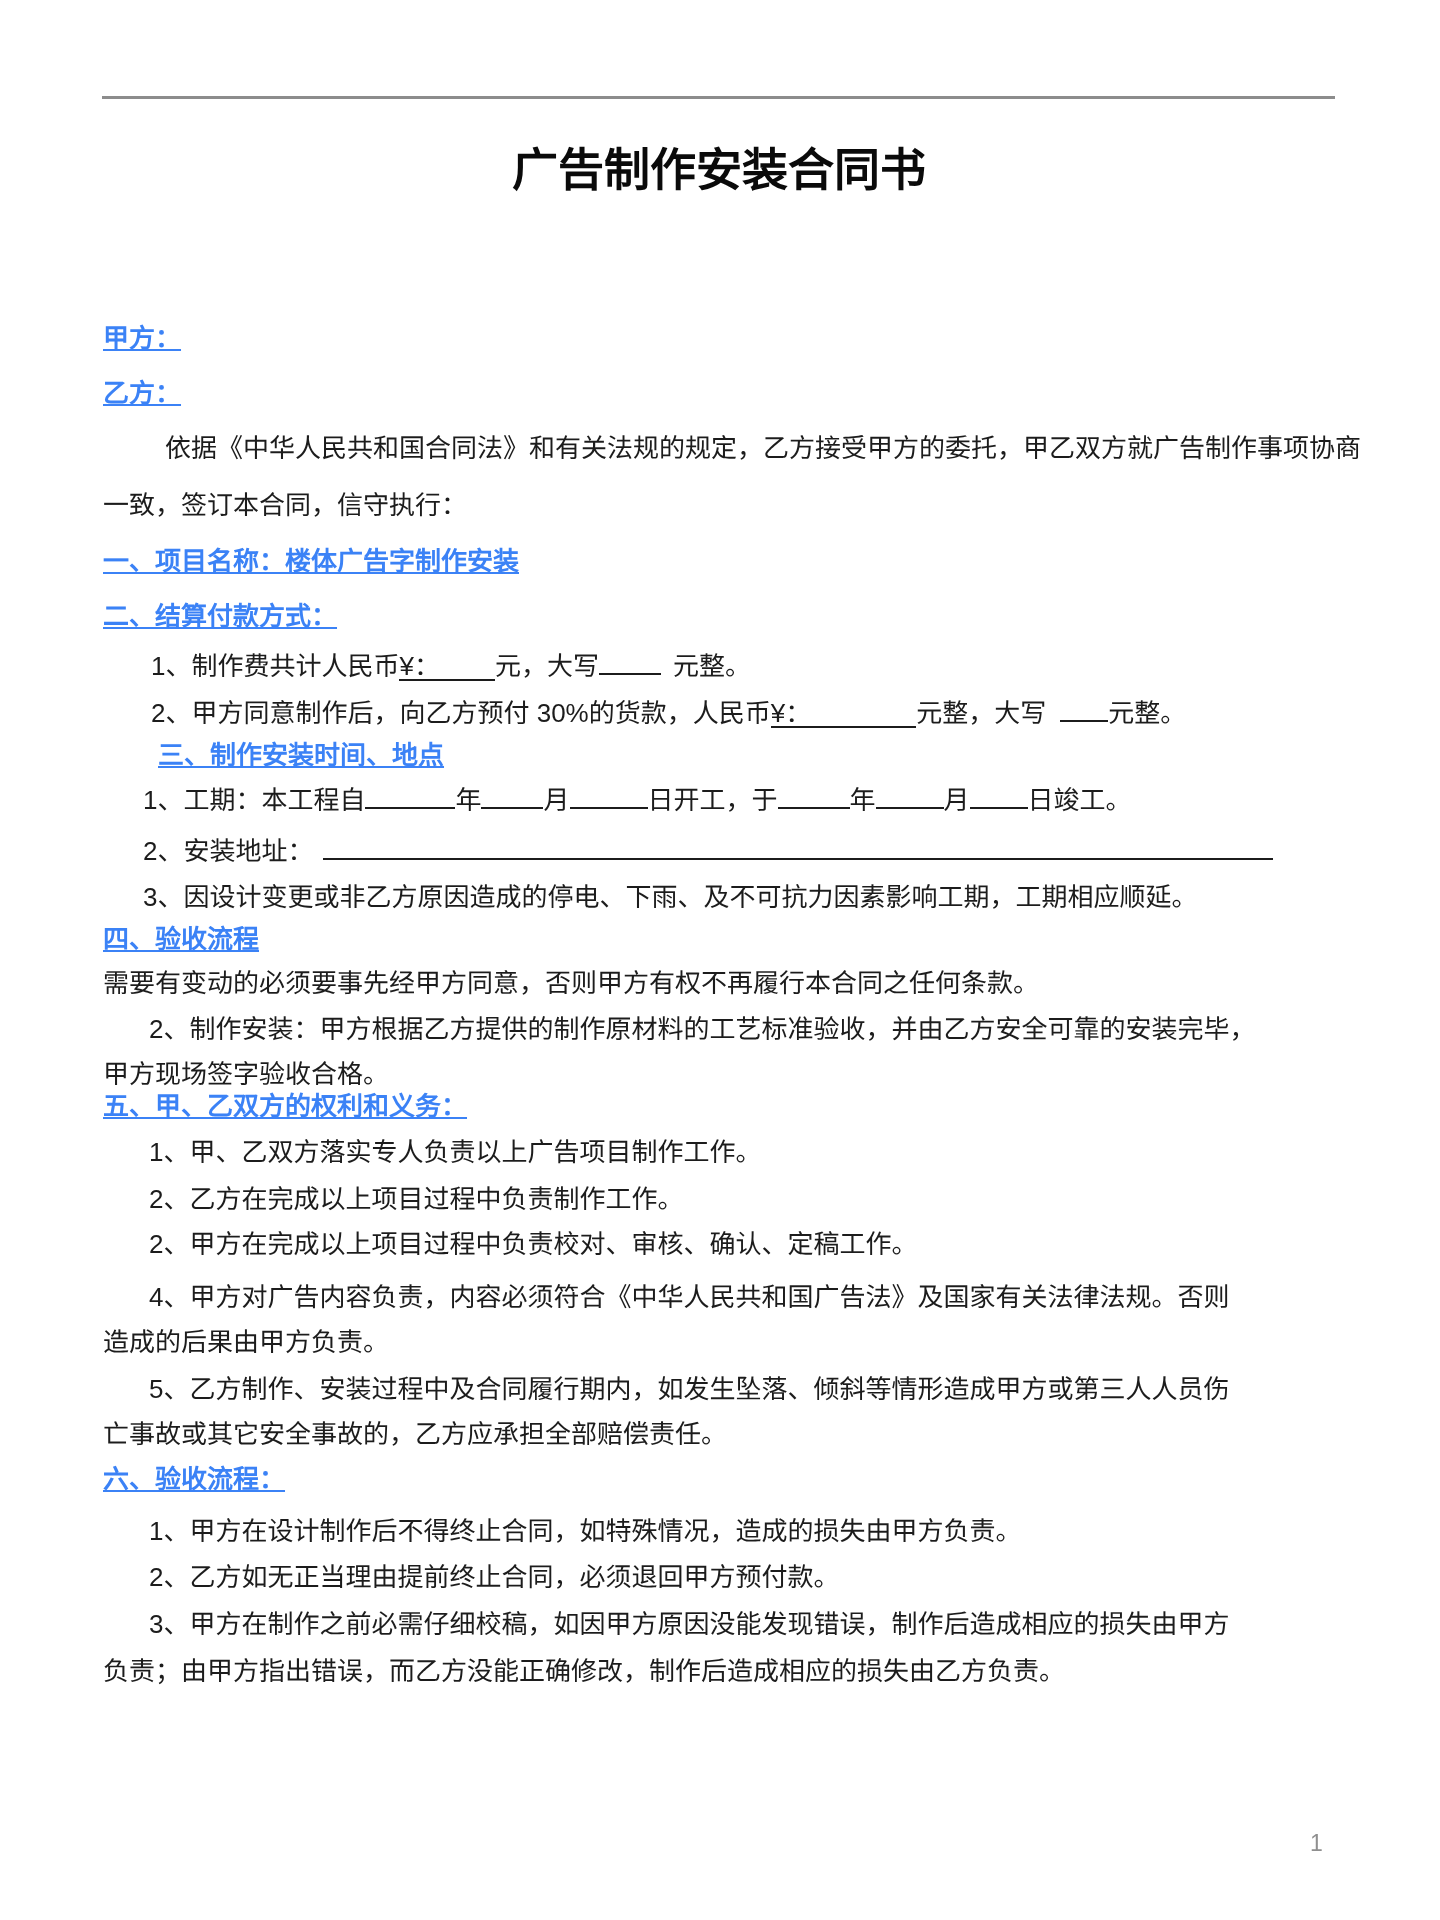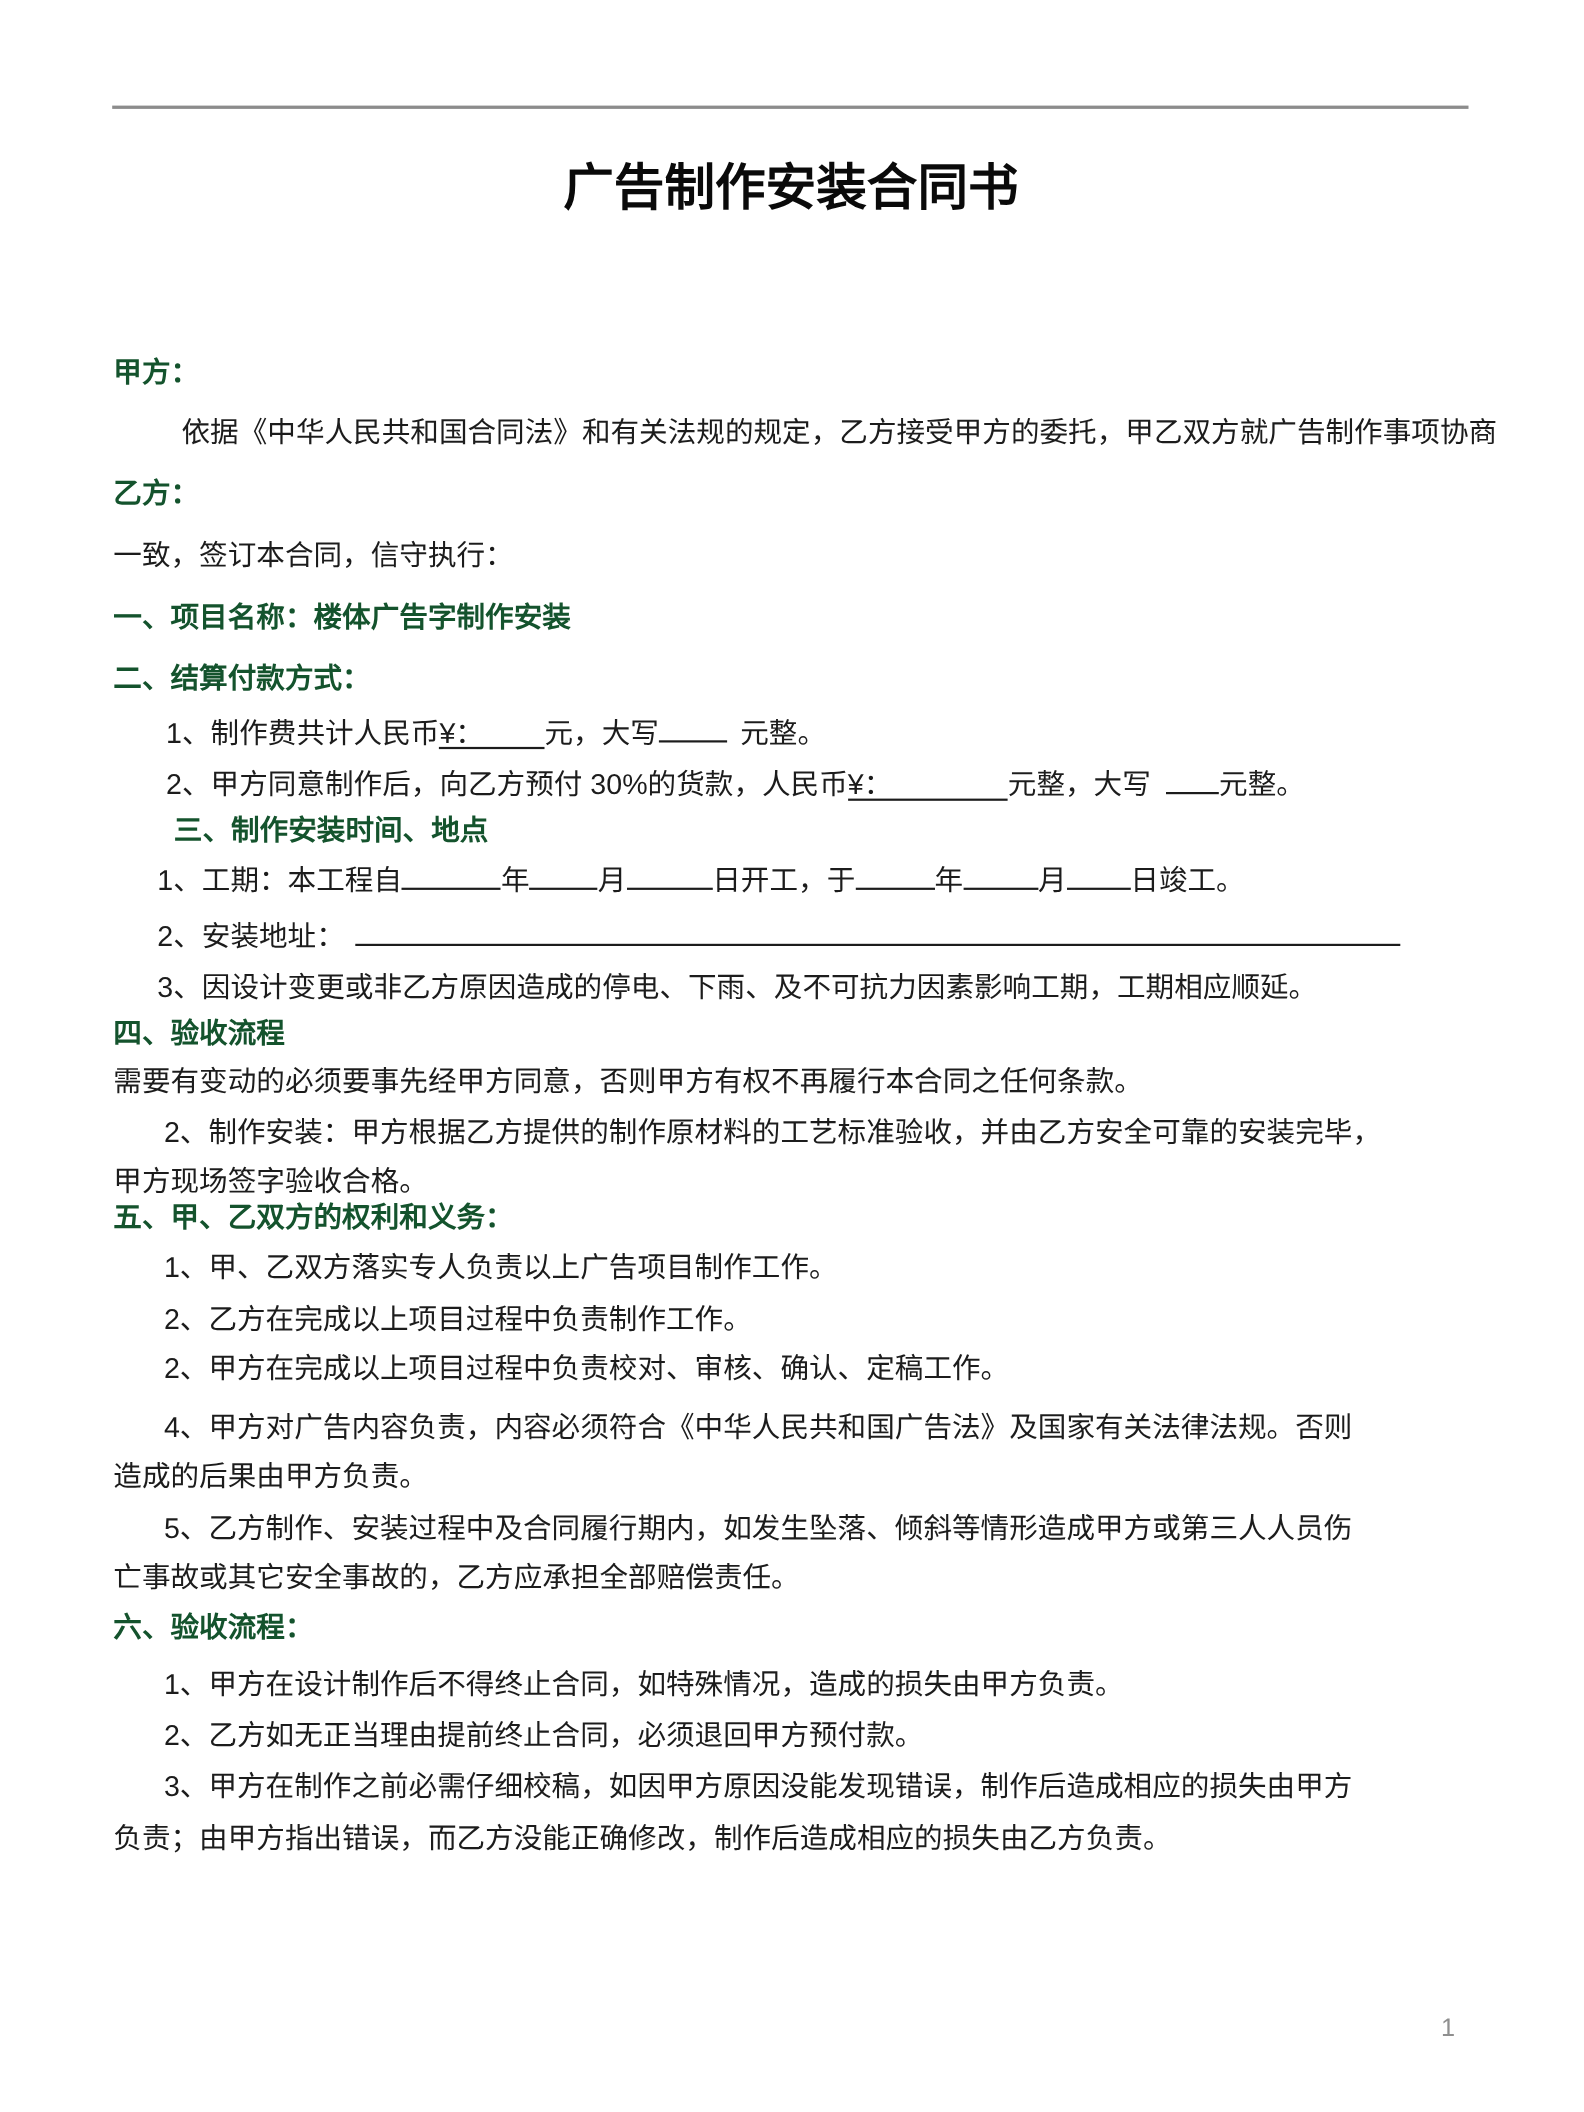--- a/index.html
+++ b/index.html
@@ -38,21 +38,22 @@
   }
   .line {
     margin: 0;
     font-size: 26px;
     line-height: 32px;
     white-space: nowrap;
     font-weight: normal;
   }
   .b {
     font-weight: bold;
-    color: #14532d;
+    color: #3b82f6;
+    text-decoration: underline;
   }
   
   .ul {
     display: inline-block;
     border-bottom: 2px solid #1c1c1c;
     line-height: 26px;
   }
   .ul .sp {
     display: inline-block;
     height: 1px;
@@ -76,23 +77,23 @@
 </head>
 <body>
 
 <div class="page">
 
   <div class="topline"></div>
 
   <h1 class="title">广告制作安装合同书</h1>
 
   <p class="line b" style="margin-top:127px">甲方：</p>
+  <p class="line b" style="margin-top:23px">乙方：</p>
+
   <p class="line" style="margin-top:23px;margin-left:62px">依据《中华人民共和国合同法》和有关法规的规定，乙方接受甲方的委托，甲乙双方就广告制作事项协商</p>
-
-  <p class="line b" style="margin-top:23px">乙方：</p>
   <p class="line" style="margin-top:25px">一致，签订本合同，信守执行：</p>
 
   <p class="line b" style="margin-top:24px">一、项目名称：楼体广告字制作安装</p>
 
   <p class="line b" style="margin-top:23px">二、结算付款方式：</p>
 
   <p class="line" style="margin-top:15px;margin-left:48px"><span>1、制作费共计人民币</span><span class="ul"><span>¥：</span><span class="sp" style="width:55px"></span></span><span>元，大写</span><span class="blank" style="width:62px;margin-right:12px"></span><span>元整。</span></p>
 
   <p class="line" style="margin-top:12px;margin-left:48px"><span>2、甲方同意制作后，向乙方预付 30%的货款，人民币</span><span class="ul"><span>¥：</span><span class="sp" style="width:105px"></span></span><span>元整，大写</span><span class="blank" style="width:48px;margin-left:14px"></span><span>元整。</span></p>
 

